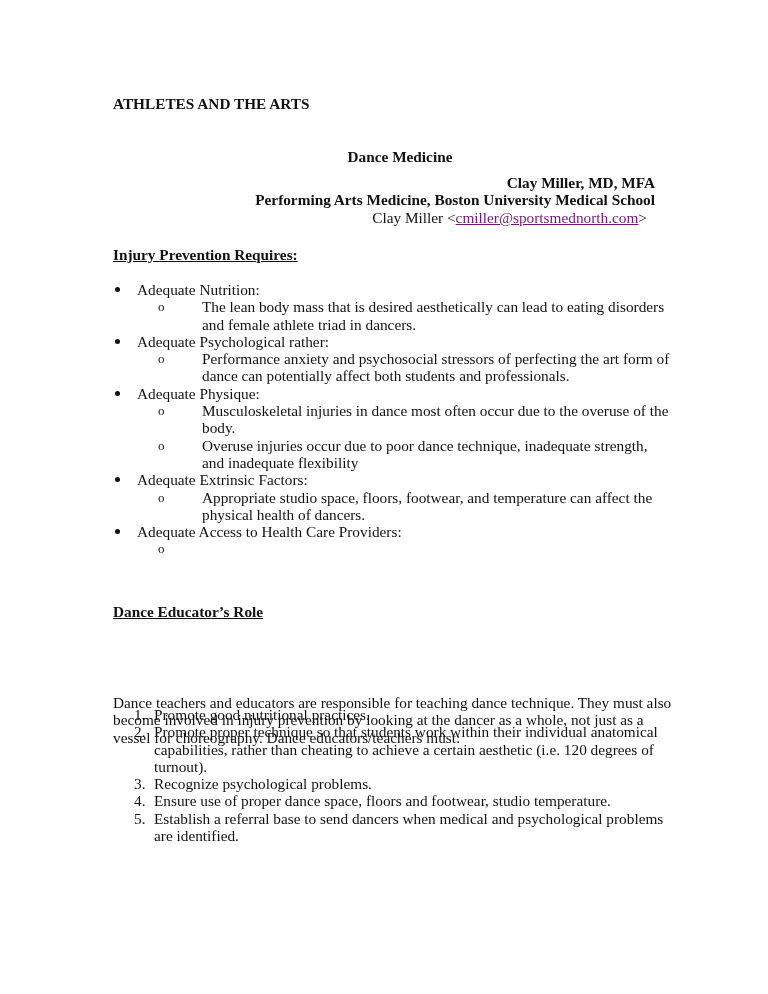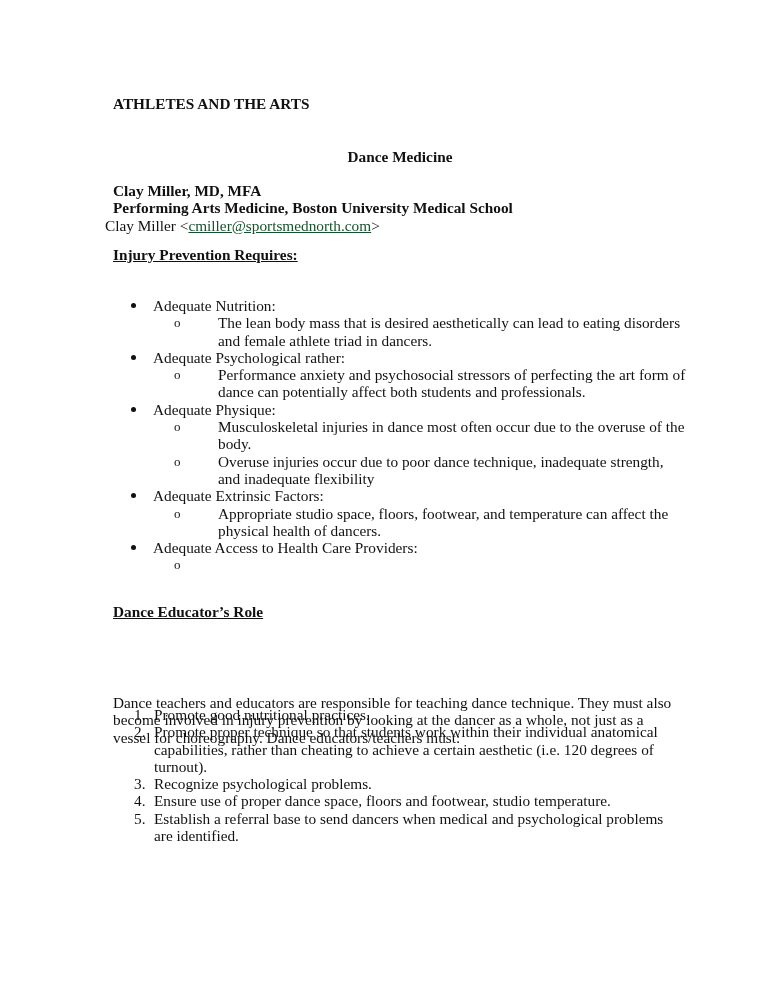--- a/index.html
+++ b/index.html
@@ -35,46 +35,46 @@
     .subtitle {
       position: absolute;
       top: 148px;
       left: 16px;
       width: 542px;
       text-align: center;
       font-weight: bold;
     }
     .author-block {
       position: absolute;
-      top: 182px;
+      top: 174px;
       left: 0;
       width: 542px;
-      text-align: left;
+      text-align: right;
     }
     .author-block .line { display: block; }
     .author-block .email-line { padding-left: 0; position: relative; left: -8px; }
     a.email {
-      color: #14532d;
+      color: #701a75;
       text-decoration: underline;
       margin-top: 38px;
     }
     .section-head {
       position: absolute;
       left: 0;
       font-weight: bold;
       text-decoration: underline;
     }
     #sec1 { top: 246px; }
     #sec2 { top: 603px; }
 
     ul.bullets {
       position: absolute;
       top: 281px;
       left: 0;
-      margin: 16px;
+      margin: 0;
       padding: 0;
       list-style: none;
       width: 560px;
     }
     ul.bullets > li {
       position: relative;
       padding-left: 24px;
     }
     ul.bullets > li > .bullet-mark {
       position: absolute;

